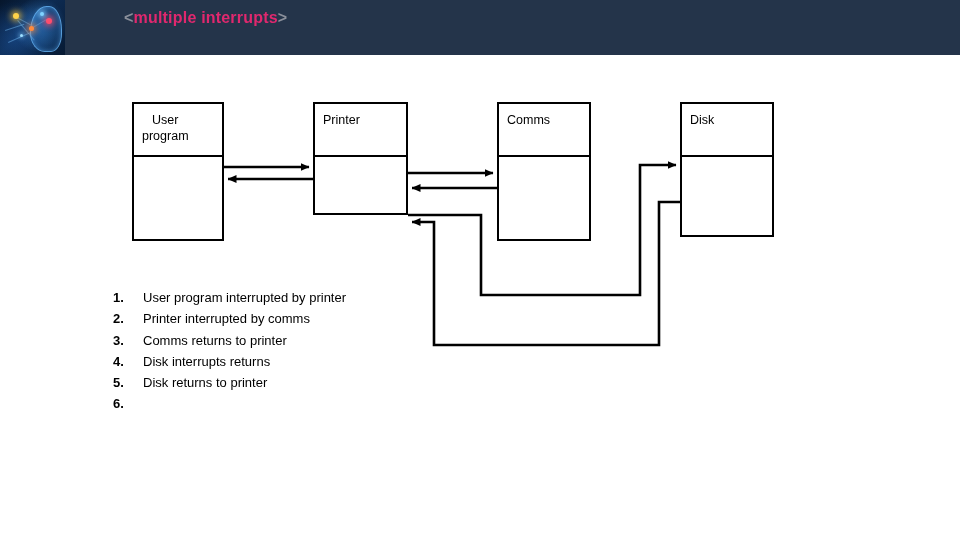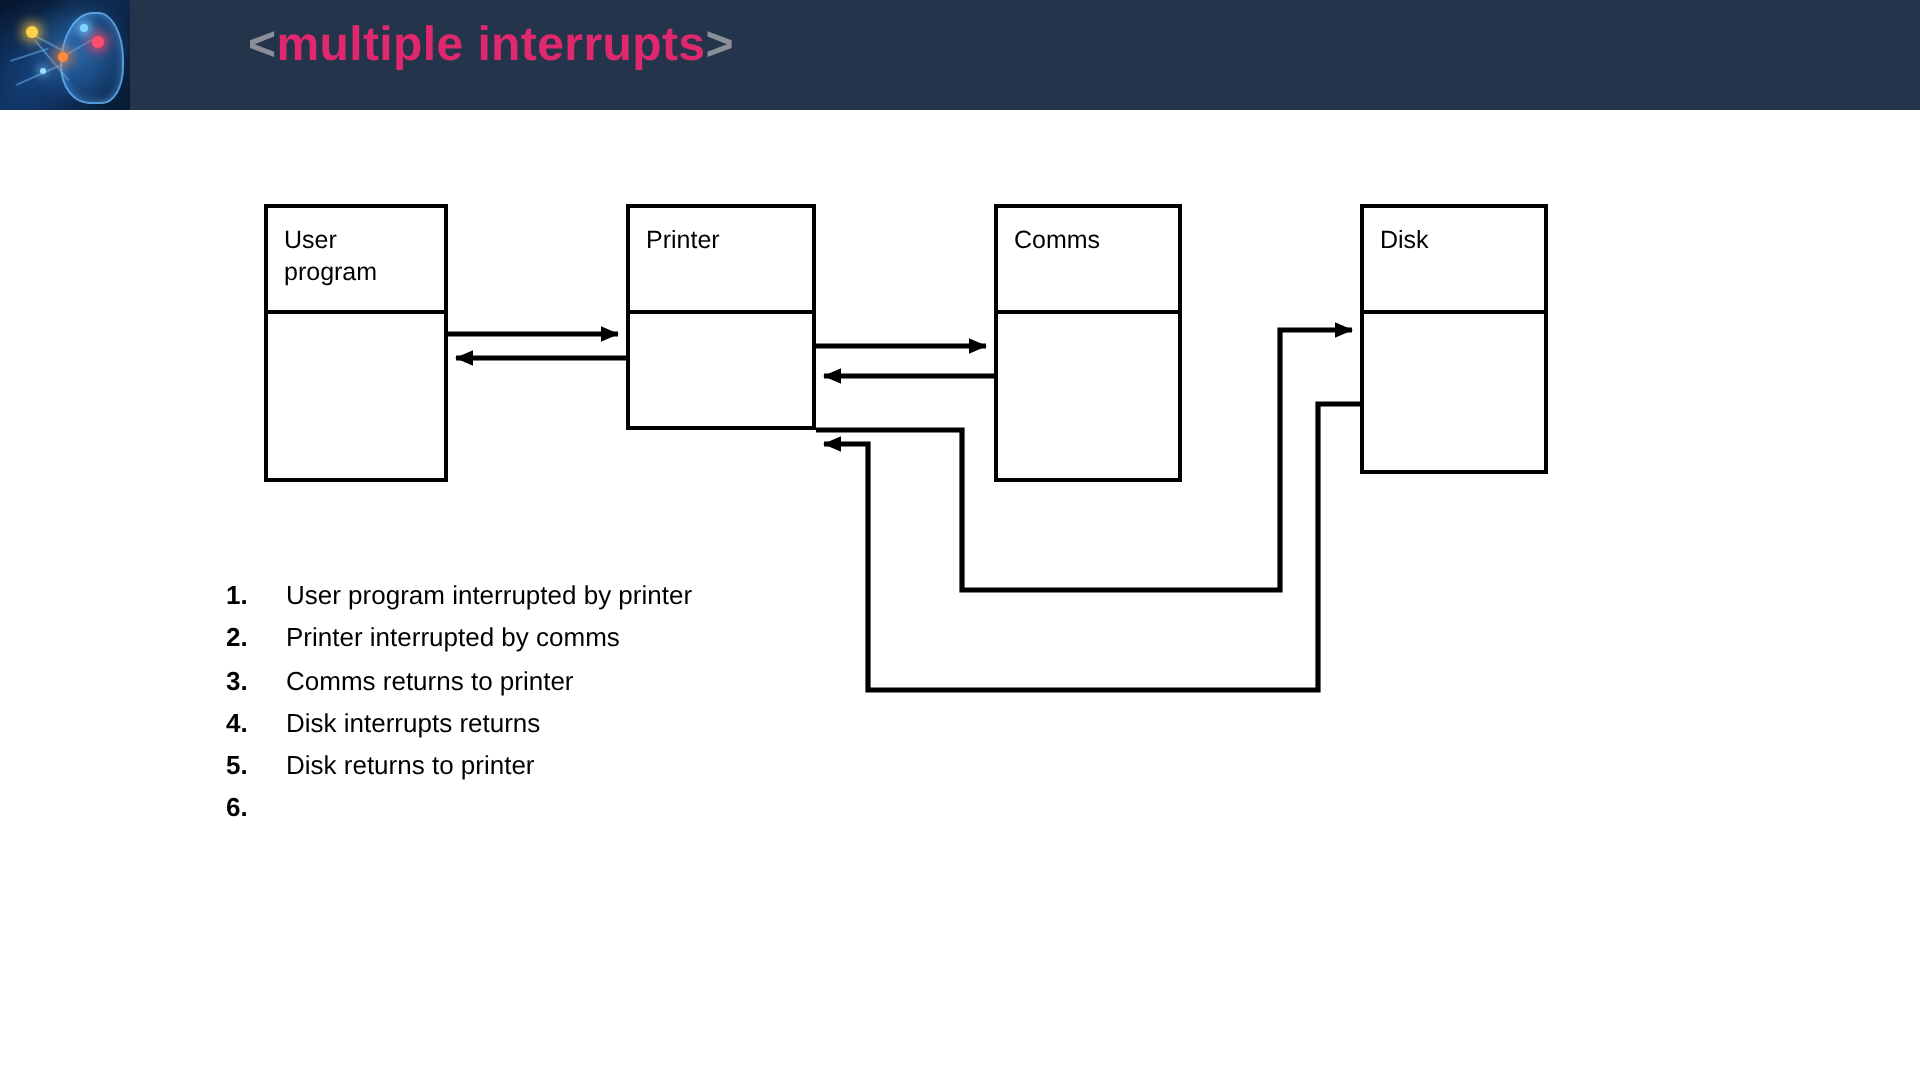--- a/index.html
+++ b/index.html
@@ -67,34 +67,34 @@
   #header-image .l1 { left: 15px; top: 16px; width: 18px; transform: rotate(28deg); }
   #header-image .l2 { left: 31px; top: 28px; width: 18px; transform: rotate(-30deg); }
   #header-image .l3 { left: 5px;  top: 30px; width: 20px; transform: rotate(-18deg); }
   #header-image .l4 { left: 8px;  top: 42px; width: 24px; transform: rotate(-24deg); }
   #header-image .l5 { left: 18px; top: 20px; width: 26px; transform: rotate(50deg); }
 
   #header-title {
     position: absolute;
     left: 124px;
     top: 9px;
-    font-size: 24px;
+    font-size: 16px;
     font-weight: bold;
     white-space: nowrap;
     letter-spacing: 0.2px;
     text-align: center;
   }
   #header-title .bracket { color: #8a8f9a; }
   #header-title .title-text { color: #e0286e; }
 
   
   #diagram {
     position: absolute;
     left: 0; top: 0;
-    width: 960px; height: 540px;
+    width: 960px; height: 540px; text-align: center;
   }
   .proc-box {
     position: absolute;
     border: 2px solid #000000;
     box-sizing: border-box;
     background: #ffffff;
   }
   .proc-head {
     position: absolute;
     left: 0; top: 0;

